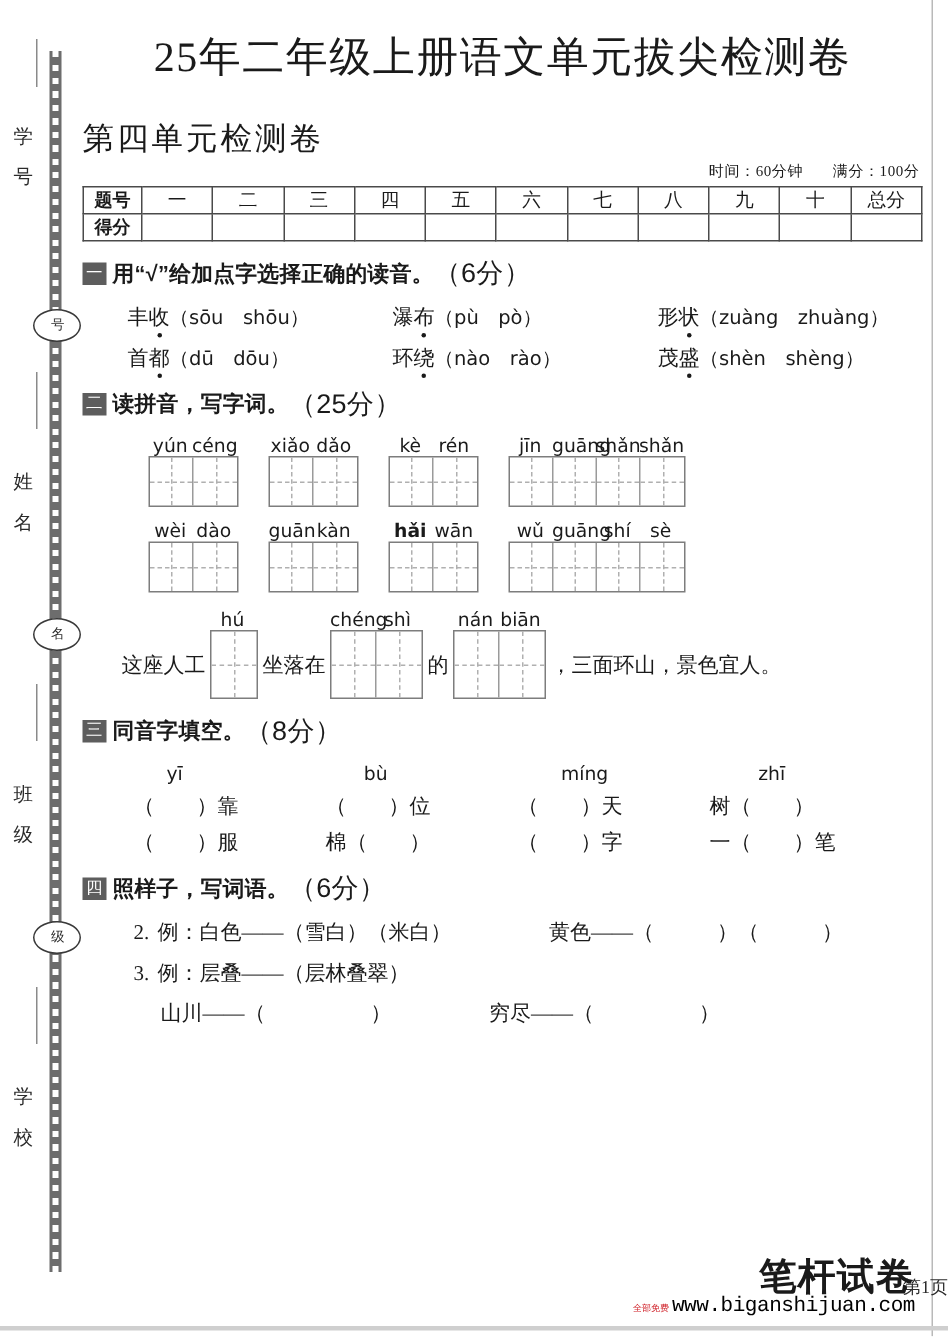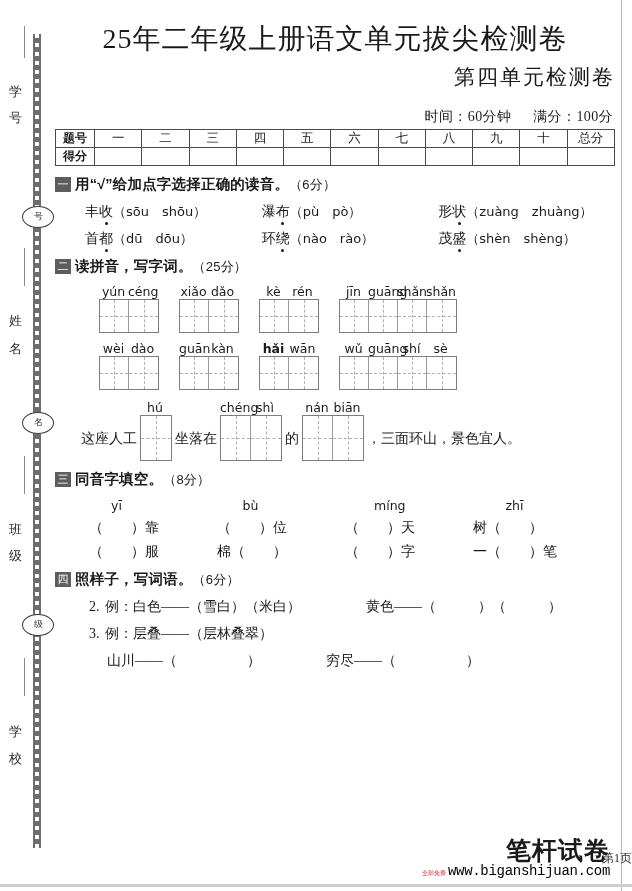--- a/index.html
+++ b/index.html
@@ -112,32 +112,31 @@
   .title-main {
     text-align: center;
     font-size: 28px;
     line-height: 38px;
     letter-spacing: 1px;
     margin-top: 20px;
     font-family: "Liberation Serif", "DejaVu Serif", serif;
     white-space: nowrap;
   }
   .title-sub {
-    text-align: right;
+    text-align: left;
     font-size: 21px;
     line-height: 30px;
     letter-spacing: 2px;
-    margin-top: 4px;
+    margin-top: 19px;
   }
 
   
   .meta-line {
     text-align: right;
-    font-size: 14px;
-    margin-top: 16px;
+    font-size: 10px;
     padding-right: 2px;
     letter-spacing: 0.4px;
   }
   .meta-line .meta-gap { display:inline-block; width: 14px; }
 
   
   table.score {
     width: 100%;
     border-collapse: collapse;
     margin-top: 3px;
@@ -172,21 +171,21 @@
     height: 15px;
     line-height: 15px;
     background: #5d5d5d;
     color: #ffffff;
     text-align: center;
     font-size: 11px;
     margin-right: 4px;
     font-weight: normal;
     flex: 0 0 auto;
   }
-  .sec-pts { font-weight: normal; font-size: 13px; }
+  .sec-pts { font-weight: normal; font-size: 18px; }
 
   
   .q1-row {
     display: flex;
     margin-top: 9px;
     padding-left: 30px;
     font-size: 14px;
     font-family: "Liberation Serif", "DejaVu Serif", serif;
   }
   .q1-item { width: 185px; white-space: nowrap; }

